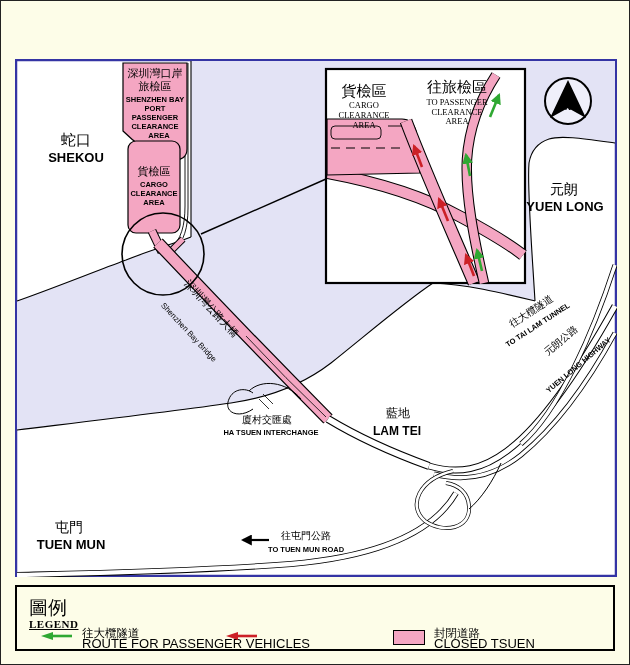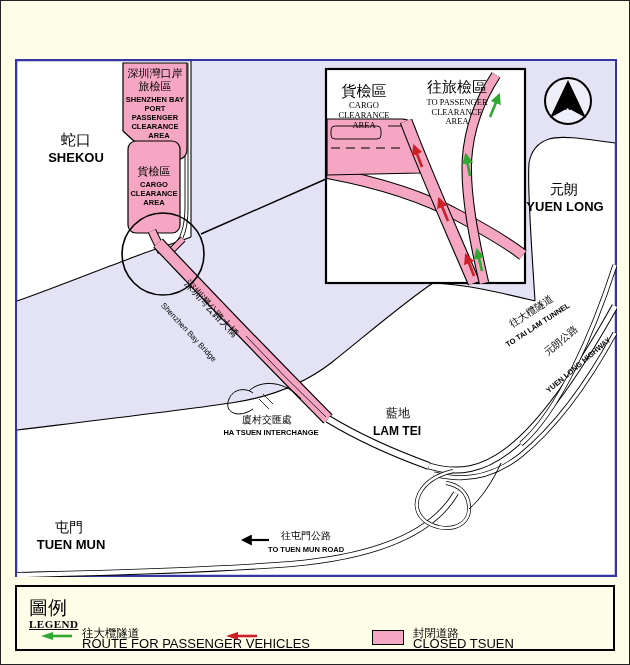--- a/index.html
+++ b/index.html
@@ -208,21 +208,21 @@
       </div>
     </div>
 
     <div class="legend-item" style="left:207px;">
       <svg class="sym" width="34" height="12">
         <line x1="33" y1="6" x2="12" y2="6" stroke="var(--red)" stroke-width="2.6"></line>
         <polygon points="2,6 14,2 14,10" fill="var(--red)"></polygon>
       </svg>
     </div>
 
-    <div class="legend-item" style="left:355px;">
+    <div class="legend-item" style="left:376px;">
       <div class="sym pink-box"></div>
       <div>
         <div class="zh">封閉道路</div>
         <div class="en">CLOSED TSUEN</div>
       </div>
     </div>
   </div>
 </div>
 
 </body></html>

